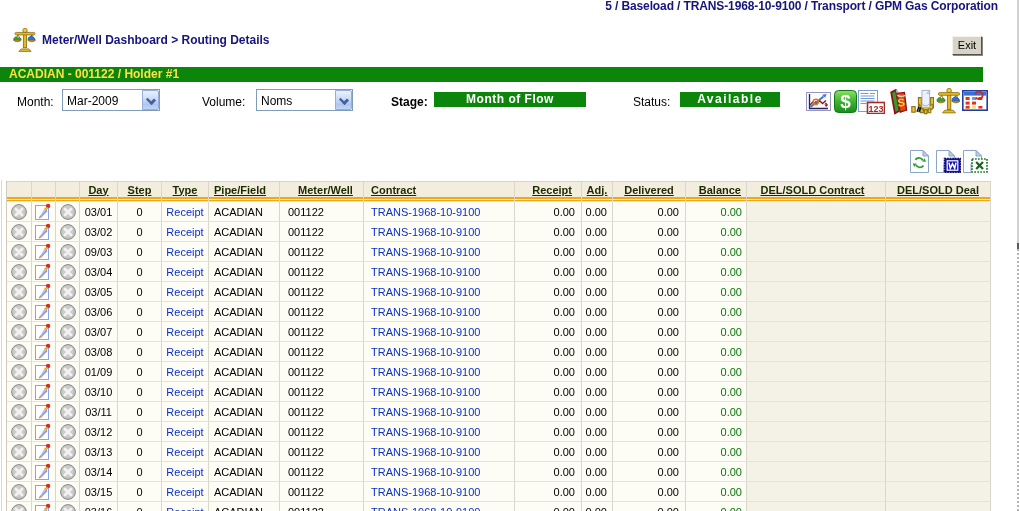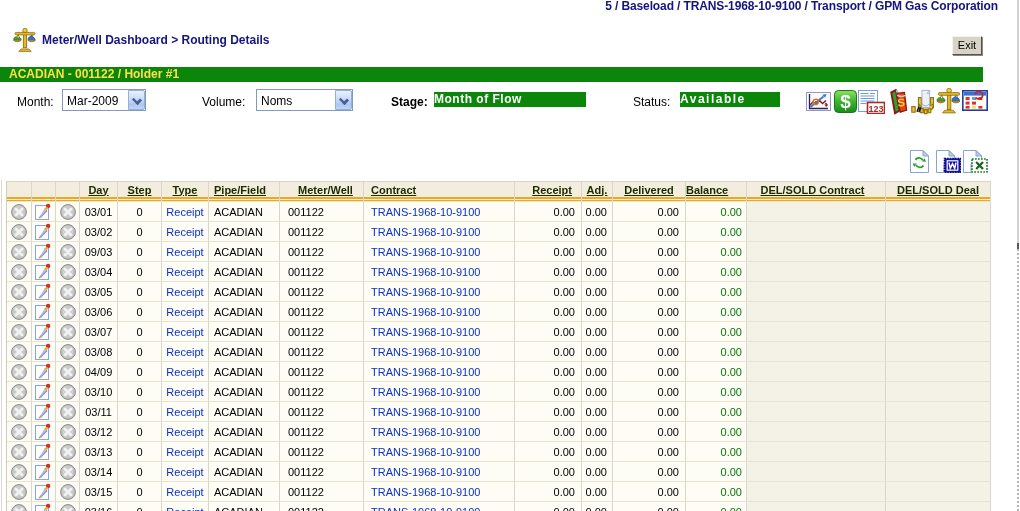--- a/index.html
+++ b/index.html
@@ -15,21 +15,21 @@
 #greenbar{position:absolute;left:0;top:67px;width:983px;height:15px;background:#0b860b;
   color:#fde047;font-weight:bold;font-size:12px;line-height:15px;padding-left:9px;box-sizing:border-box;}
 .lbl{position:absolute;font-size:12px;color:#000;}
 .sel{position:absolute;top:89px;height:22px;border:1px solid #7f9db9;background:#fff;box-sizing:border-box;font-size:12px;}
 .sel .txt{position:absolute;left:4px;top:4px;}
 .sel .btn{position:absolute;right:0;top:0;width:17px;height:20px;border-radius:0 2px 2px 0;
   background:linear-gradient(to bottom,#e9f1fd,#cbdcf7 45%,#aec6f0 75%,#c3d5f3);border:1px solid #95aede;box-sizing:border-box;}
 .sel .btn:after{content:"";position:absolute;left:3.5px;top:5px;width:5px;height:5px;
   border-right:3px solid #44619e;border-bottom:3px solid #44619e;transform:rotate(45deg) scale(1,0.8);}
 .gbox{position:absolute;top:92px;height:15px;background:#0b860b;color:#fff;font-weight:bold;
-  font-size:12px;line-height:15px;box-sizing:border-box;}
+  font-size:12px;line-height:15px;text-align:center;box-sizing:border-box;}
 #vline-r1{position:absolute;left:1017px;top:0;width:2px;height:243px;background:#d2d2d2;}
 #vline-r2{position:absolute;left:1017px;top:243px;width:2px;height:6px;background:#5a5a5a;}
 #vline-r3{position:absolute;left:1017px;top:249px;width:0px;height:262px;border-left:2px dotted #b5b5b5;}
 #vline-l{position:absolute;left:1px;top:180px;width:1px;height:331px;background:#dad9d0;}
 
 table#grid{position:absolute;left:6px;top:181px;width:984px;border-collapse:separate;border-spacing:0;
   table-layout:fixed;font-size:11px;border-top:1px solid #d8d5c5;border-left:1px solid #cfccbc;}
 #grid th,#grid td{box-sizing:border-box;border-right:1px solid #d9d7ca;padding:0;overflow:hidden;white-space:nowrap;}
 #grid th{height:15px;background:#f2eddd;color:#1c2a01;font-weight:bold;font-size:11px;
   text-decoration:underline;vertical-align:middle;}
@@ -78,21 +78,21 @@
   <path d="M16.4 10.2 l3 -2 l3.6 2.4 l0.4 2.2 l-7.2 0 Z" fill="#2e6fd8" stroke="#174a9e" stroke-width="0.6"></path>
   <path d="M1 12.6 a4.6 3.4 0 0 0 8 0 Z" fill="#c8922d" stroke="#8a6d1b" stroke-width="0.8"></path>
   <path d="M16 12.6 a4.6 3.4 0 0 0 8 0 Z" fill="#c8922d" stroke="#8a6d1b" stroke-width="0.8"></path>
   <path d="M9 21.8 l8 0 l2.4 2.6 l-12.8 0 Z" fill="#e7b820" stroke="#8a6d1b" stroke-width="0.8"></path>
 </svg>
 <div id="titletext" class="navy">Meter/Well Dashboard &gt; Routing Details</div>
 <div id="exitbtn">Exit</div>
 <div id="greenbar">ACADIAN - 001122 / Holder #1</div>
 
 <div class="lbl" style="left:17px;top:95px;">Month:</div>
-<div class="sel" style="left:62px;width:84px;">
+<div class="sel" style="left:62px;width:98px;">
     <span class="txt">Mar-2009</span>
     <span class="btn"></span>
   </div>
 <div class="lbl" style="left:202px;top:95px;">Volume:</div>
 <div class="sel" style="left:256px;width:97px;">
     <span class="txt">Noms</span>
     <span class="btn"></span>
   </div>
 <div class="lbl" style="left:391px;top:95px;font-weight:bold;">Stage:</div>
 <div class="gbox" style="left:434px;width:152px;letter-spacing:0.5px;">Month of Flow</div>
@@ -230,21 +230,21 @@
         <th></th>
 <th>Day</th>
         <th>Step</th>
         <th>Type</th>
 <th class="l" style="text-align:left;">Pipe/Field</th>
 <th class="l" style="text-align:center;padding-left:8px;">Meter/Well</th>
 <th class="l" style="text-align:left;padding-left:7px;">Contract</th>
 <th style="text-align:right;padding-right:9px;">Receipt</th>
         <th>Adj.</th>
         <th>Delivered</th>
-        <th style="text-align:left;padding-right:5px;">Balance</th>
+        <th style="text-align:right;padding-right:5px;">Balance</th>
 <th style="padding-right:7px;">DEL/SOLD Contract</th>
         <th>DEL/SOLD Deal</th>
 </tr>
 <tr class="sp">
         <td></td>
         <td></td>
         <td></td>
         <td></td>
         <td></td>
         <td></td>
@@ -445,21 +445,21 @@
 <tr>
 <td class="ico"><svg width="16" height="16">
             <use href="#xcirc"></use>
           </svg></td>
 <td class="ico"><svg width="17" height="17">
             <use href="#pencil"></use>
           </svg></td>
 <td class="ico"><svg width="16" height="16">
             <use href="#xcirc"></use>
           </svg></td>
-<td class="c">04/09</td>
+<td class="c">01/09</td>
         <td class="c">0</td>
         <td class="c"><a href="#">Receipt</a></td>
 <td class="l">ACADIAN</td>
         <td class="l" style="padding-left:8px;">001122</td>
         <td class="l" style="padding-left:7px;"><a href="#">TRANS-1968-10-9100</a></td>
 <td class="r">0.00</td>
         <td class="r" style="padding-right:5px;">0.00</td>
         <td class="r">0.00</td>
         <td class="r bal">0.00</td>
 <td class="ds"></td>

